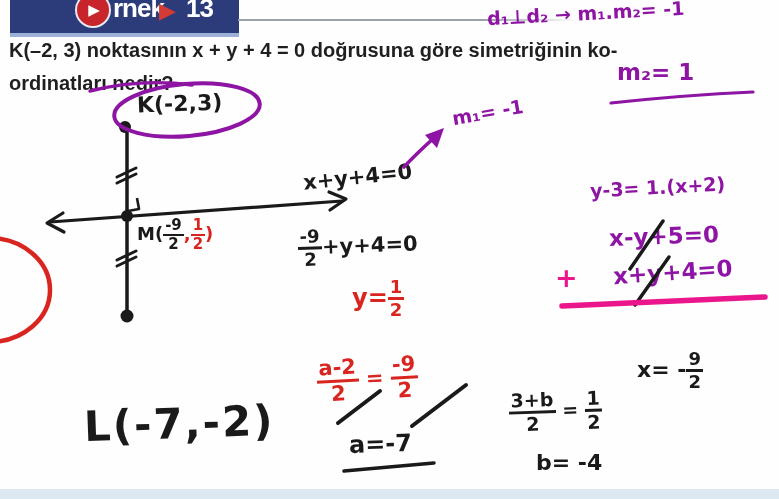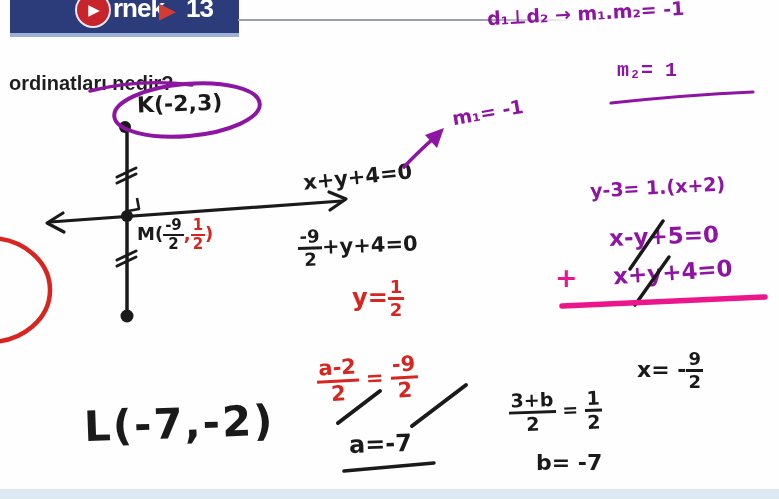--- a/index.html
+++ b/index.html
@@ -38,24 +38,25 @@
   <div class="banner">
     <div class="play">
       <span class="tri">▶</span>
     </div>
     <span class="ttl" style="left:103px;">rnek</span>
     <span class="arr">▶</span>
     <span class="ttl" style="left:176px;">13</span>
   </div>
   <div class="topline"></div>
 
+  <div class="q" style="top:39px;">K(–2, 3) noktasının x + y + 4 = 0 doğrusuna göre simetriğinin ko-</div>
   <div class="q" style="top:72px;">ordinatları nedir?</div>
 
   <div class="hw pur" style="left:487px;top:4px;font-size:19px;transform:rotate(-3deg);">d₁⊥d₂ → m₁.m₂= -1</div>
-  <div class="hw pur" style="left:617px;top:60px;font-size:20px;font-family:Liberation Mono, monospace;">m₂= 1</div>
+  <div class="hw pur" style="left:617px;top:60px;font-size:23px;">m₂= 1</div>
   <div class="hw pur" style="left:452px;top:103px;font-size:19px;transform:rotate(-10deg);">m₁= -1</div>
 
   <div class="hw ink" style="left:137px;top:92px;font-size:22px;transform:rotate(-2deg);">K(-2,3)</div>
 
   <div class="hw ink" style="left:137px;top:218px;font-size:18px;">
     <span><span>M(</span><span class="fr small" style="font-size:15px;">
           <span class="n">-9</span>
           <span class="d">2</span>
         </span></span><span class="red"><span>,</span><span class="fr small" style="font-size:15px;">
           <span class="n">1</span>
@@ -99,21 +100,21 @@
         <span class="n">3+b</span>
         <span class="d">2</span>
       </span>
     <span>=</span>
     <span class="fr">
         <span class="n">1</span>
         <span class="d">2</span>
       </span>
   </div>
 
-  <div class="hw ink" style="left:536px;top:451px;font-size:22px;">b= -7</div>
+  <div class="hw ink" style="left:536px;top:451px;font-size:22px;">b= -4</div>
 
   <div class="hw ink" style="left:84px;top:402px;font-size:42px;letter-spacing:2px;transform:rotate(-2deg);">L(-7,-2)</div>
 
   <div class="hw pur" style="left:590px;top:178px;font-size:19px;transform:rotate(-3deg);">y-3= 1.(x+2)</div>
   <div class="hw pur" style="left:609px;top:224px;font-size:23px;transform:rotate(-2deg);">x-y+5=0</div>
   <div class="hw pur" style="left:613px;top:260px;font-size:23px;transform:rotate(-4deg);">x+y+4=0</div>
   <div class="hw pink" style="left:555px;top:264px;font-size:27px;">+</div>
   <div class="hw ink" style="left:637px;top:350px;font-size:22px;">
     <span>x= -</span><span class="fr" style="font-size:18px;">
         <span class="n">9</span>

